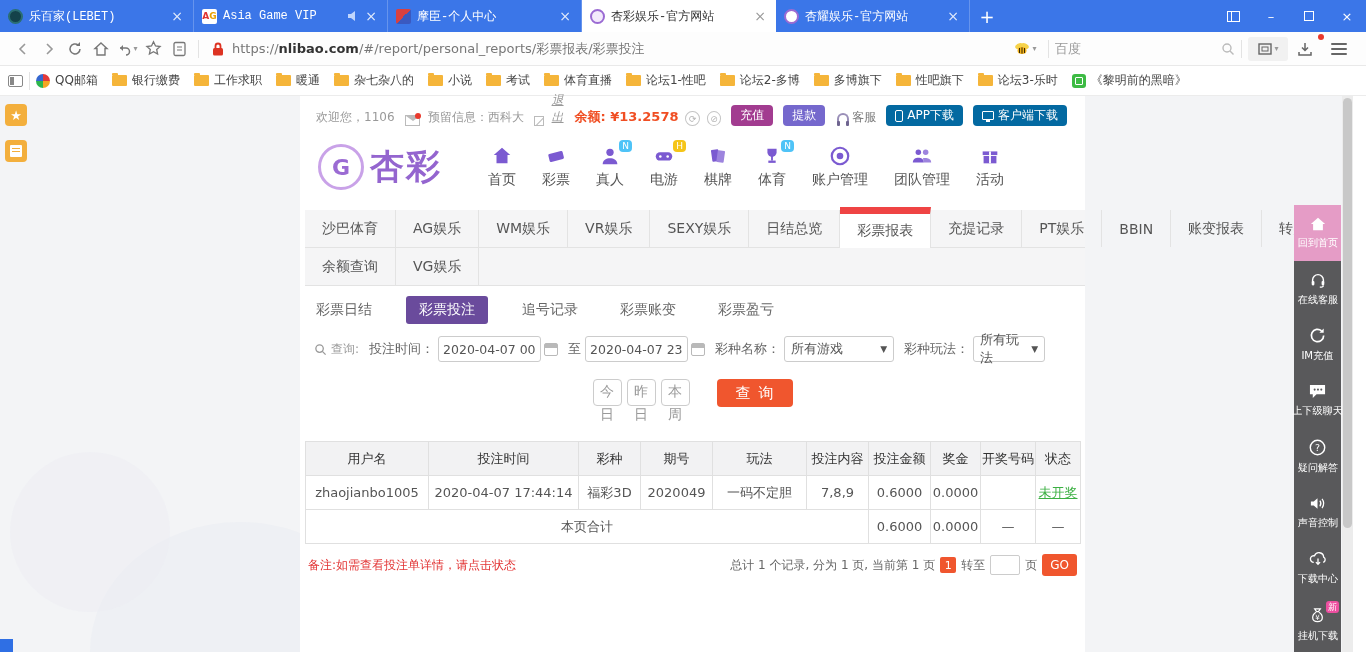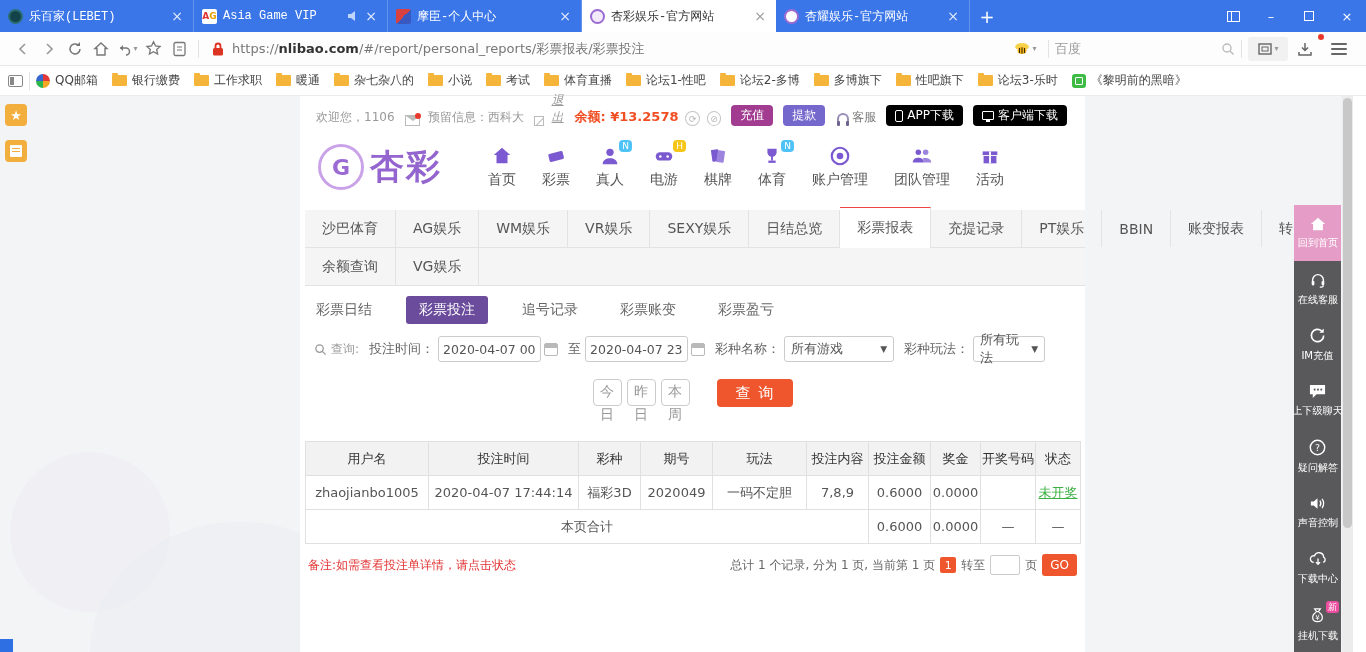--- a/index.html
+++ b/index.html
@@ -74,21 +74,21 @@
   .env { width:16px; height:11px; border:1px solid #bbb; position:relative; margin:0 8px 0 4px; }
   .env::before { content:""; position:absolute; left:0; top:0; border:7px solid transparent; border-top:5px solid #bbb; border-bottom:none; width:0; }
   .editic { width:10px; height:10px; border:1px solid #bbb; position:relative; margin:0 4px; }
   .editic::after { content:""; position:absolute; width:10px; height:1px; background:#bbb; transform:rotate(-45deg); top:4px; left:0; }
   .hspacer { flex:1; }
   .balance { color:#f04e23; font-weight:bold; font-size:13px; white-space:nowrap; }
   .cic { width:15px; height:15px; border-radius:50%; border:1px solid #c5c5c5; color:#b5b5b5; font-size:9px; display:flex; align-items:center; justify-content:center; margin-left:7px; cursor:pointer; }
   .pbtn { height:21px; border-radius:4px; color:#fff; font-size:12px; display:flex; align-items:center; padding:0 9px; margin-left:10px; cursor:pointer; white-space:nowrap; }
   .pbtn.magenta { background:#a23c90; }
   .pbtn.violet { background:#7568cd; }
-  .pbtn.lav { background:#000000; }
+  .pbtn.lav { background:#0369a1; }
   .kefu { display:flex; align-items:center; margin-left:12px; color:#777; cursor:pointer; white-space:nowrap; }
   .headset { width:12px; height:9px; border:2px solid #9a8fb8; border-bottom:none; border-radius:6px 6px 0 0; position:relative; margin-right:3px; }
   .headset::before,.headset::after { content:""; position:absolute; bottom:-4px; width:3px; height:5px; background:#6f6590; border-radius:1px; }
   .headset::before { left:-2px; } .headset::after { right:-2px; }
   .phoneglyph { width:8px; height:12px; border:1px solid #fff; border-radius:2px; margin-right:4px; }
   .monglyph { width:12px; height:9px; border:1px solid #fff; border-radius:1px; margin-right:4px; position:relative; }
   .monglyph::after { content:""; position:absolute; left:3px; bottom:-3px; width:4px; height:2px; background:#fff; }
 
   
   .brandrow { position:absolute; top:40px; left:18px; right:10px; height:62px; display:flex; align-items:center; }
@@ -99,21 +99,21 @@
   .navitem { display:flex; flex-direction:column; align-items:center; font-size:14px; color:#555; position:relative; cursor:pointer; white-space:nowrap; }
   .navitem svg { margin-bottom:4px; }
   .nbadge { position:absolute; top:-5px; right:-8px; font-size:9px; color:#fff; border-radius:4px; padding:0 3px; line-height:12px; }
   .nbadge.n { background:#4fc3f7; }
   .nbadge.h { background:#f5c518; }
 
   
   .mtabs { position:absolute; top:114px; left:5px; right:0; }
   .mtabrow { display:flex; background:#f5f5f6; border-bottom:1px solid #e3e3e3; height:38px; }
   .mtab { padding:0 17px; display:flex; align-items:center; font-size:14px; color:#555; border-right:1px solid #e3e3e3; cursor:pointer; white-space:nowrap; }
-  .mtab.active { background:#fff; border-top:1px solid #ef4444; margin-top:-3px; height:41px; margin-bottom:-1px; z-index:2; }
+  .mtab.active { background:#fff; border-top:7px solid #ef4444; margin-top:-3px; height:41px; margin-bottom:-1px; z-index:2; }
   .mtabfill { flex:1; }
 
   
   .subtabs { position:absolute; top:200px; left:8px; display:flex; align-items:center; gap:26px; font-size:14px; color:#666; }
   .stab { cursor:pointer; padding:5px 8px; }
   .stab.active { background:#6a4b9c; color:#fff; border-radius:3px; padding:5px 13px; }
 
   
   .qrow { position:absolute; top:238px; left:14px; right:6px; height:30px; display:flex; align-items:center; font-size:13px; color:#666; }
   .qrow .lbl { margin:0 4px 0 10px; white-space:nowrap; }

